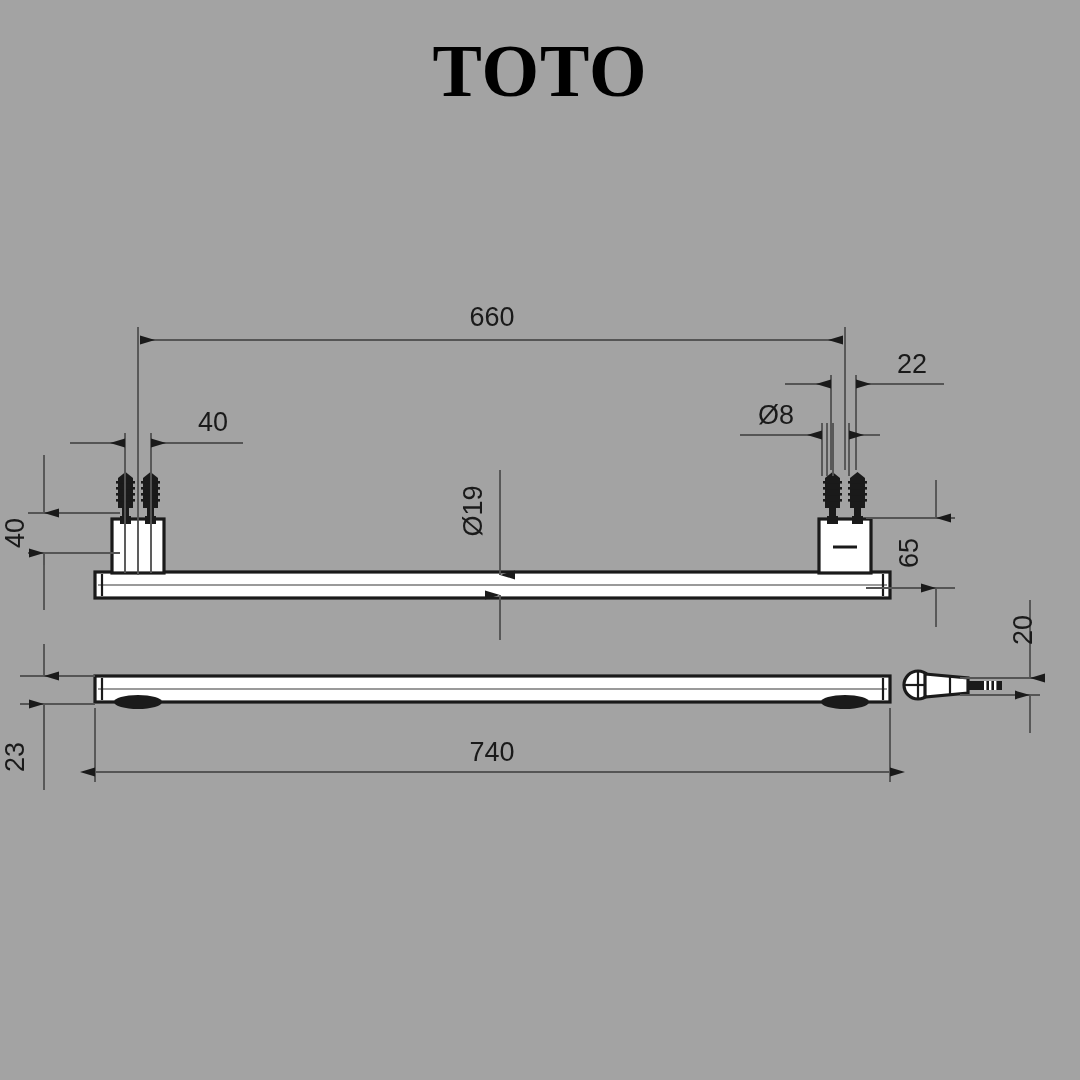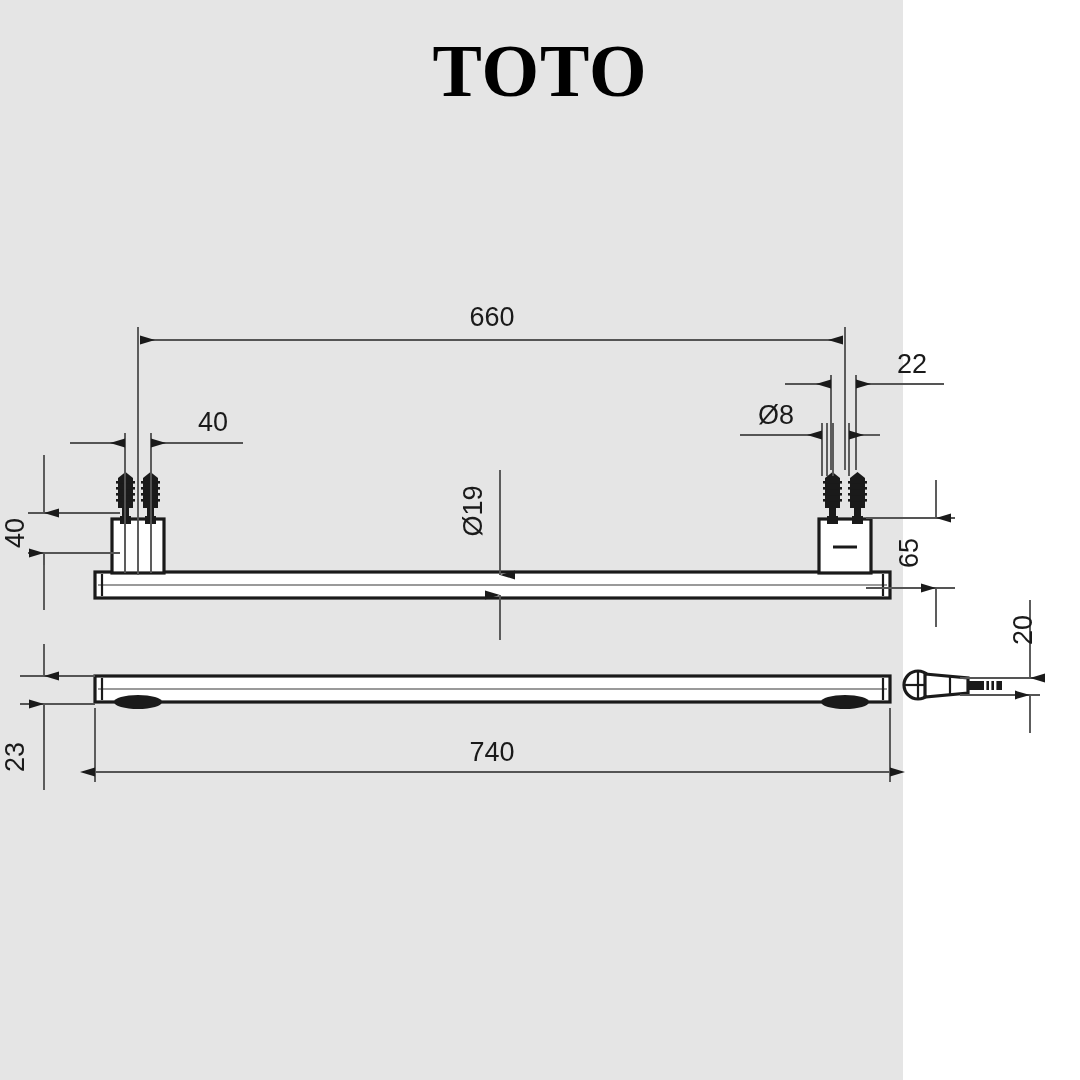--- a/index.html
+++ b/index.html
@@ -8,23 +8,23 @@
     background: #ffffff;
   }
   body {
     width: 1080px;
     height: 1080px;
     font-family: "Liberation Sans", sans-serif;
     overflow: hidden;
   }
   #sheet {
     position: relative;
-    width: 903px;
+    width: 1080px;
     height: 1080px;
-    background: #e5e5e5;
+    background: #a3a3a3;
   }
   #brand {
     position: absolute;
     left: 0;
     top: 34px;
     width: 1080px;
     text-align: center;
     font-family: "Liberation Serif", serif;
     font-weight: bold;
     font-size: 74px;

